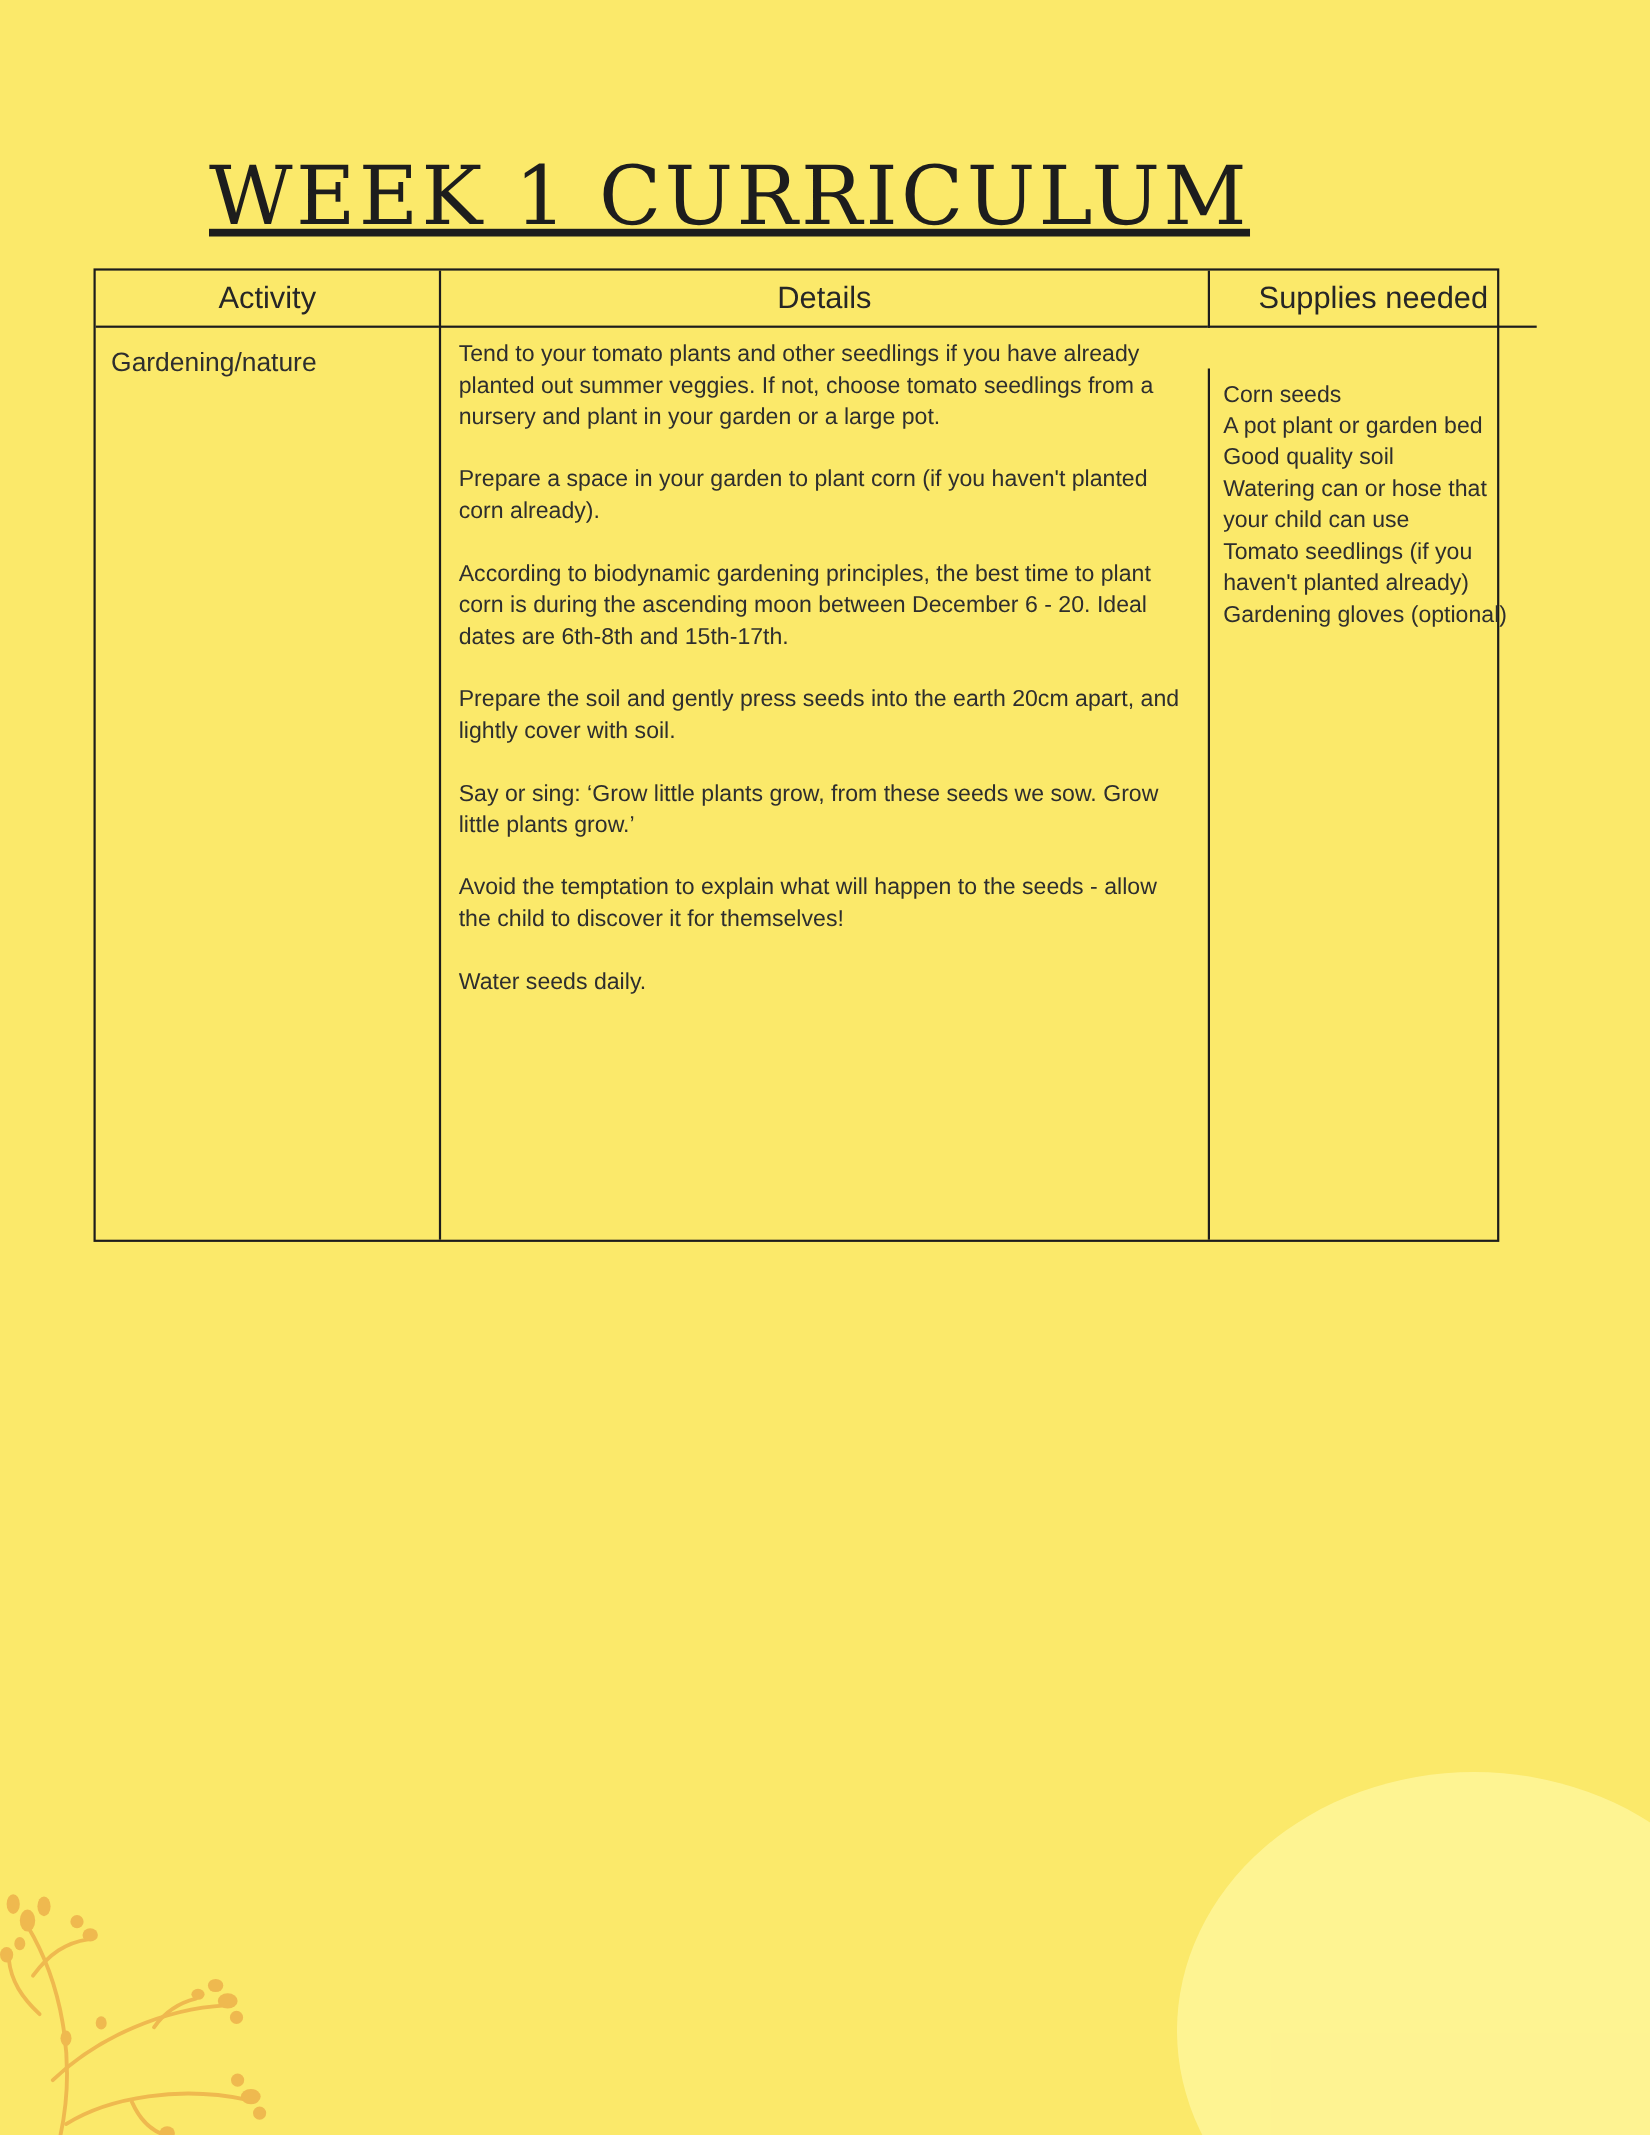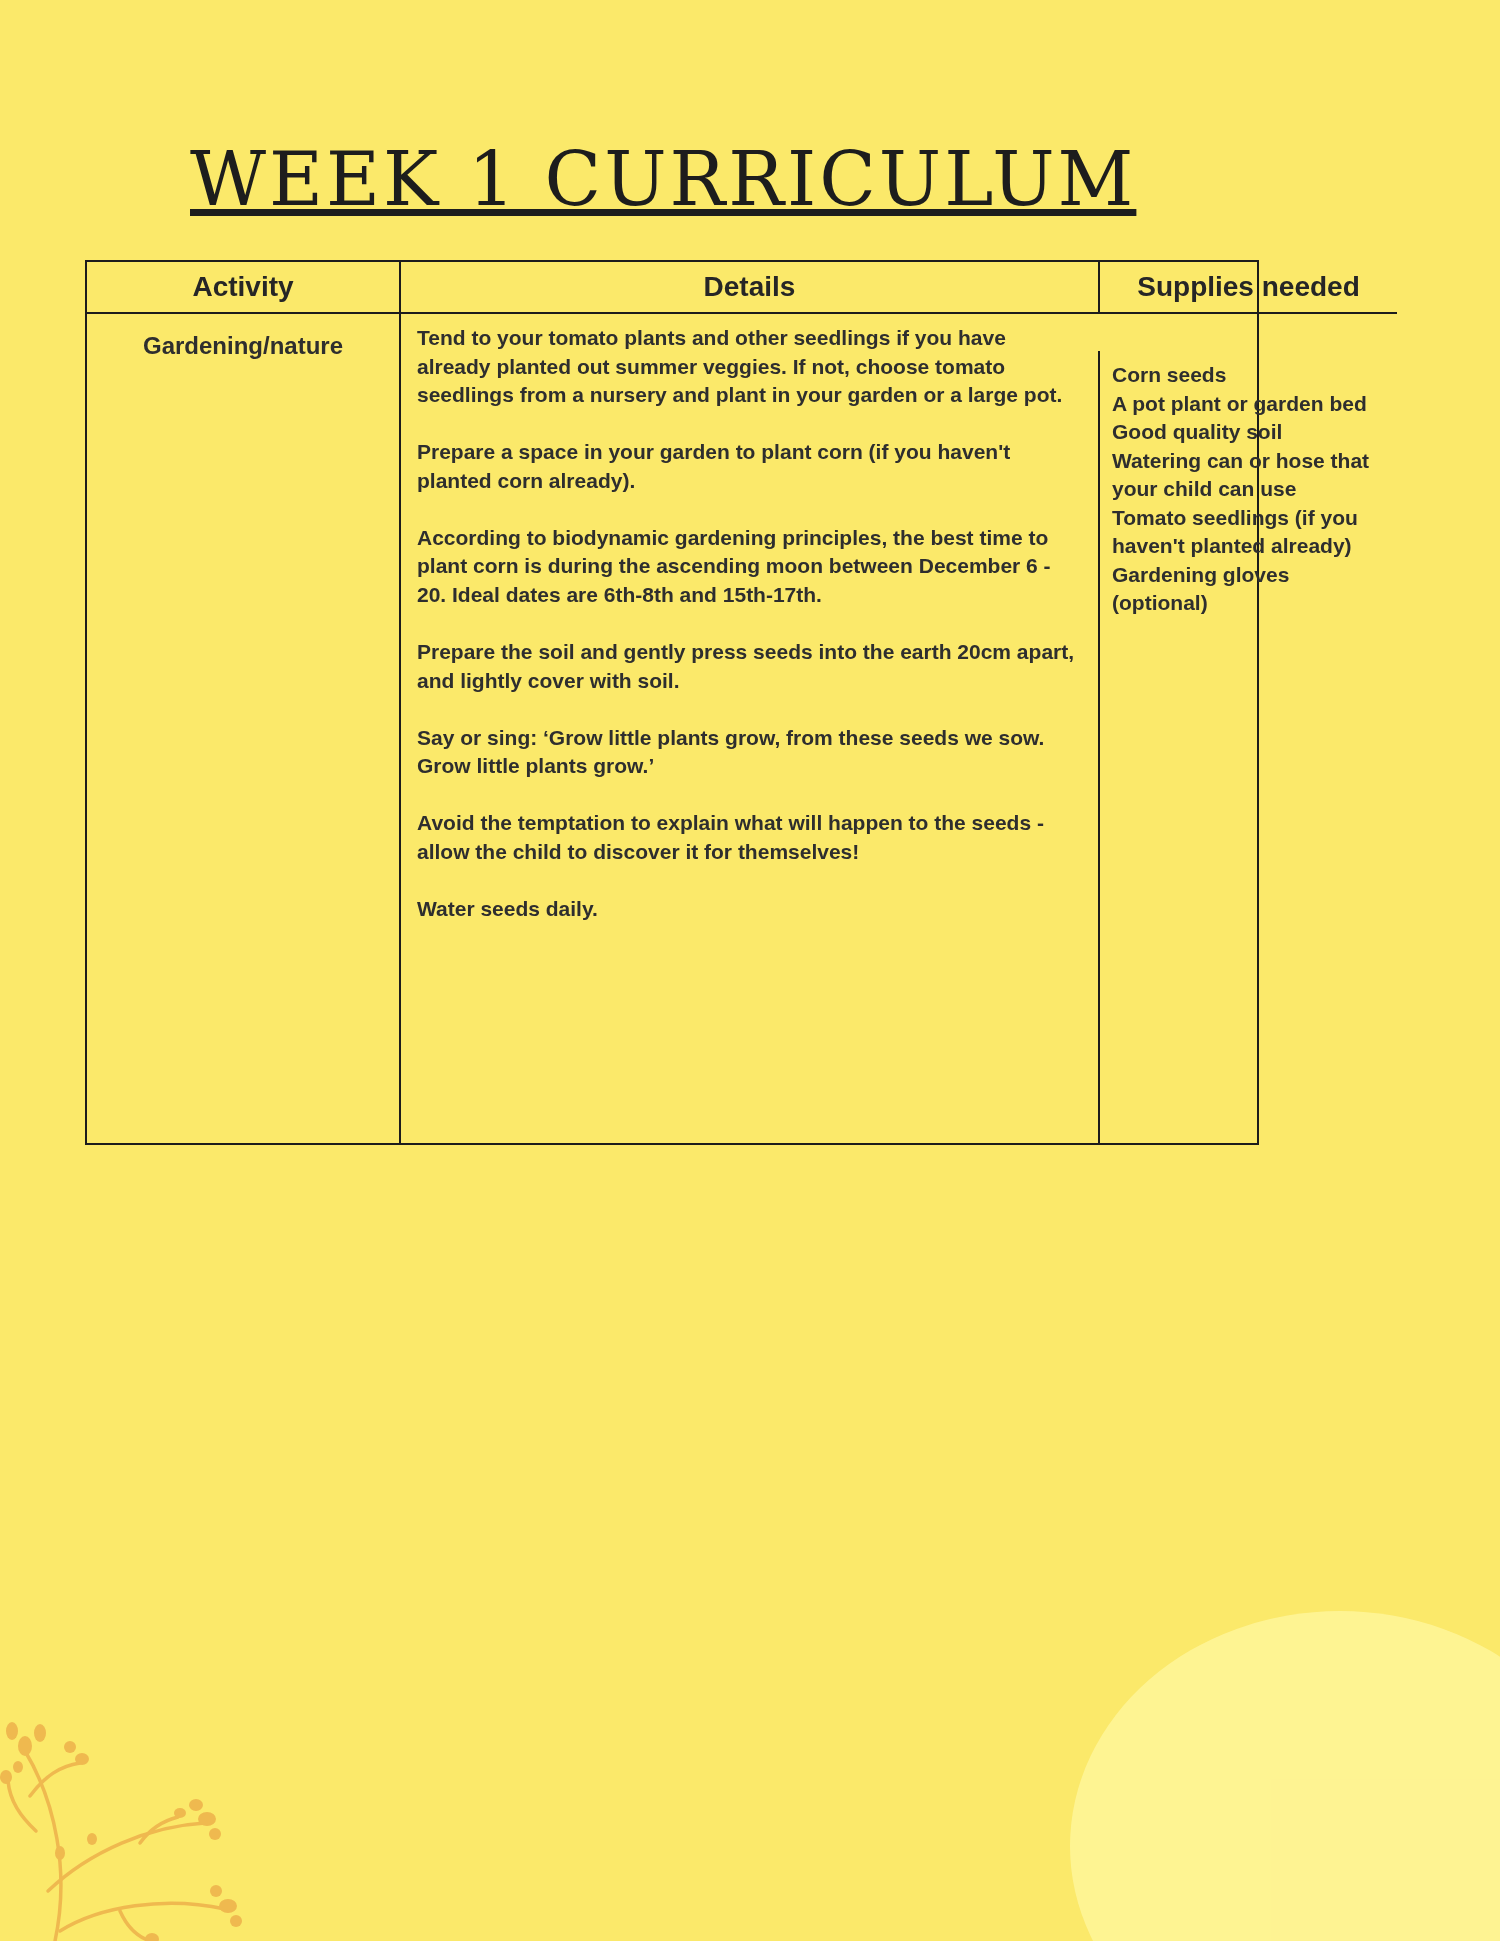--- a/index.html
+++ b/index.html
@@ -27,28 +27,27 @@
     letter-spacing: 3px;
     color: #1d1d1d;
     white-space: nowrap;
     text-decoration: underline;
   }
 
   
   .curriculum-table {
     position: absolute;
     left: 85px;
-    top: 260px;
-    width: 1174px;
+    top: 244px;
+    width: 1278px;
     display: grid;
     grid-template-columns: 312px 699px 299px;
     grid-template-rows: 52px auto;
     border: 2px solid #1c1c1c;
     box-sizing: border-box;
-    font-weight: bold;
   }
   .curriculum-table > div {
     box-sizing: border-box;
   }
   .th {
     display: flex;
     align-items: center;
     justify-content: center;
     font-size: 28px;
     color: #262626;
@@ -57,21 +56,20 @@
   .col2 { border-left: 2px solid #1c1c1c; }
   .col3 { border-left: 2px solid #1c1c1c; }
 
   .td {
     min-height: 792px;
     padding: 12px 14px;
     font-size: 21px;
     line-height: 1.36;
   }
   .td.activity {
-    text-align: center;
     padding-top: 16px;
     font-size: 24px;
   }
   .td.details {
     white-space: pre-line;
     padding: 10px 18px 16px 16px;
   }
   .td.supplies {
     white-space: pre-line;
     padding: 10px 10px 16px 12px;

